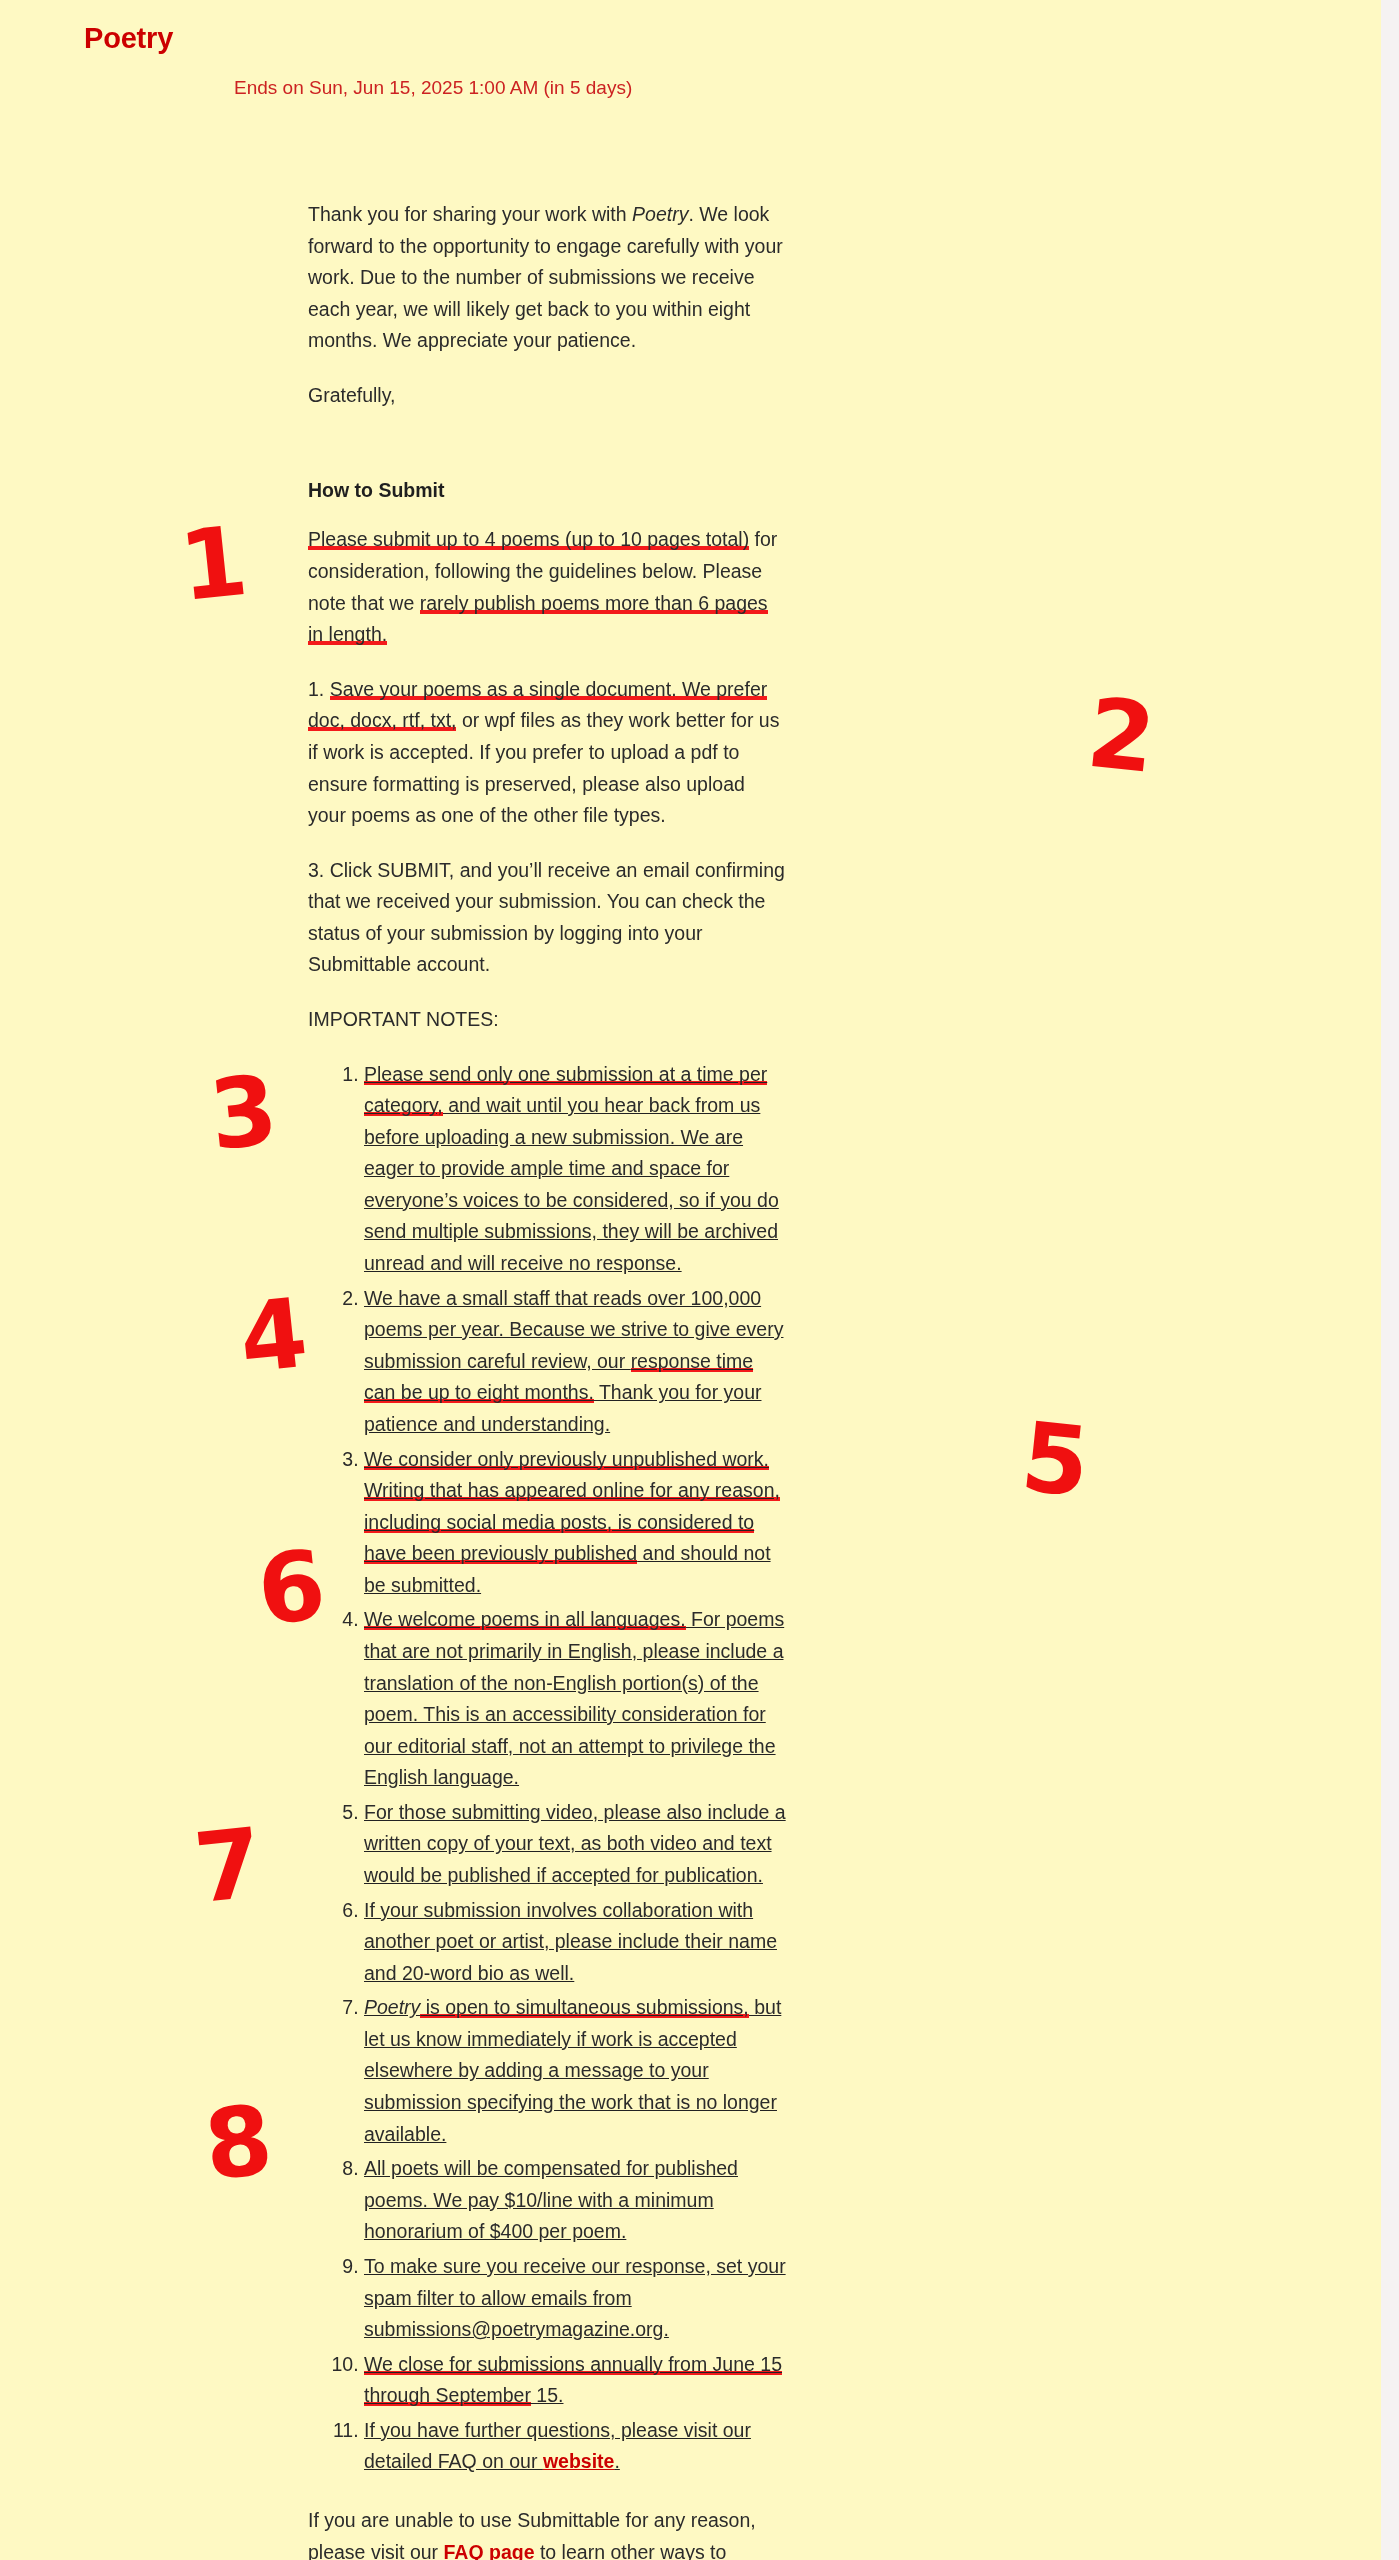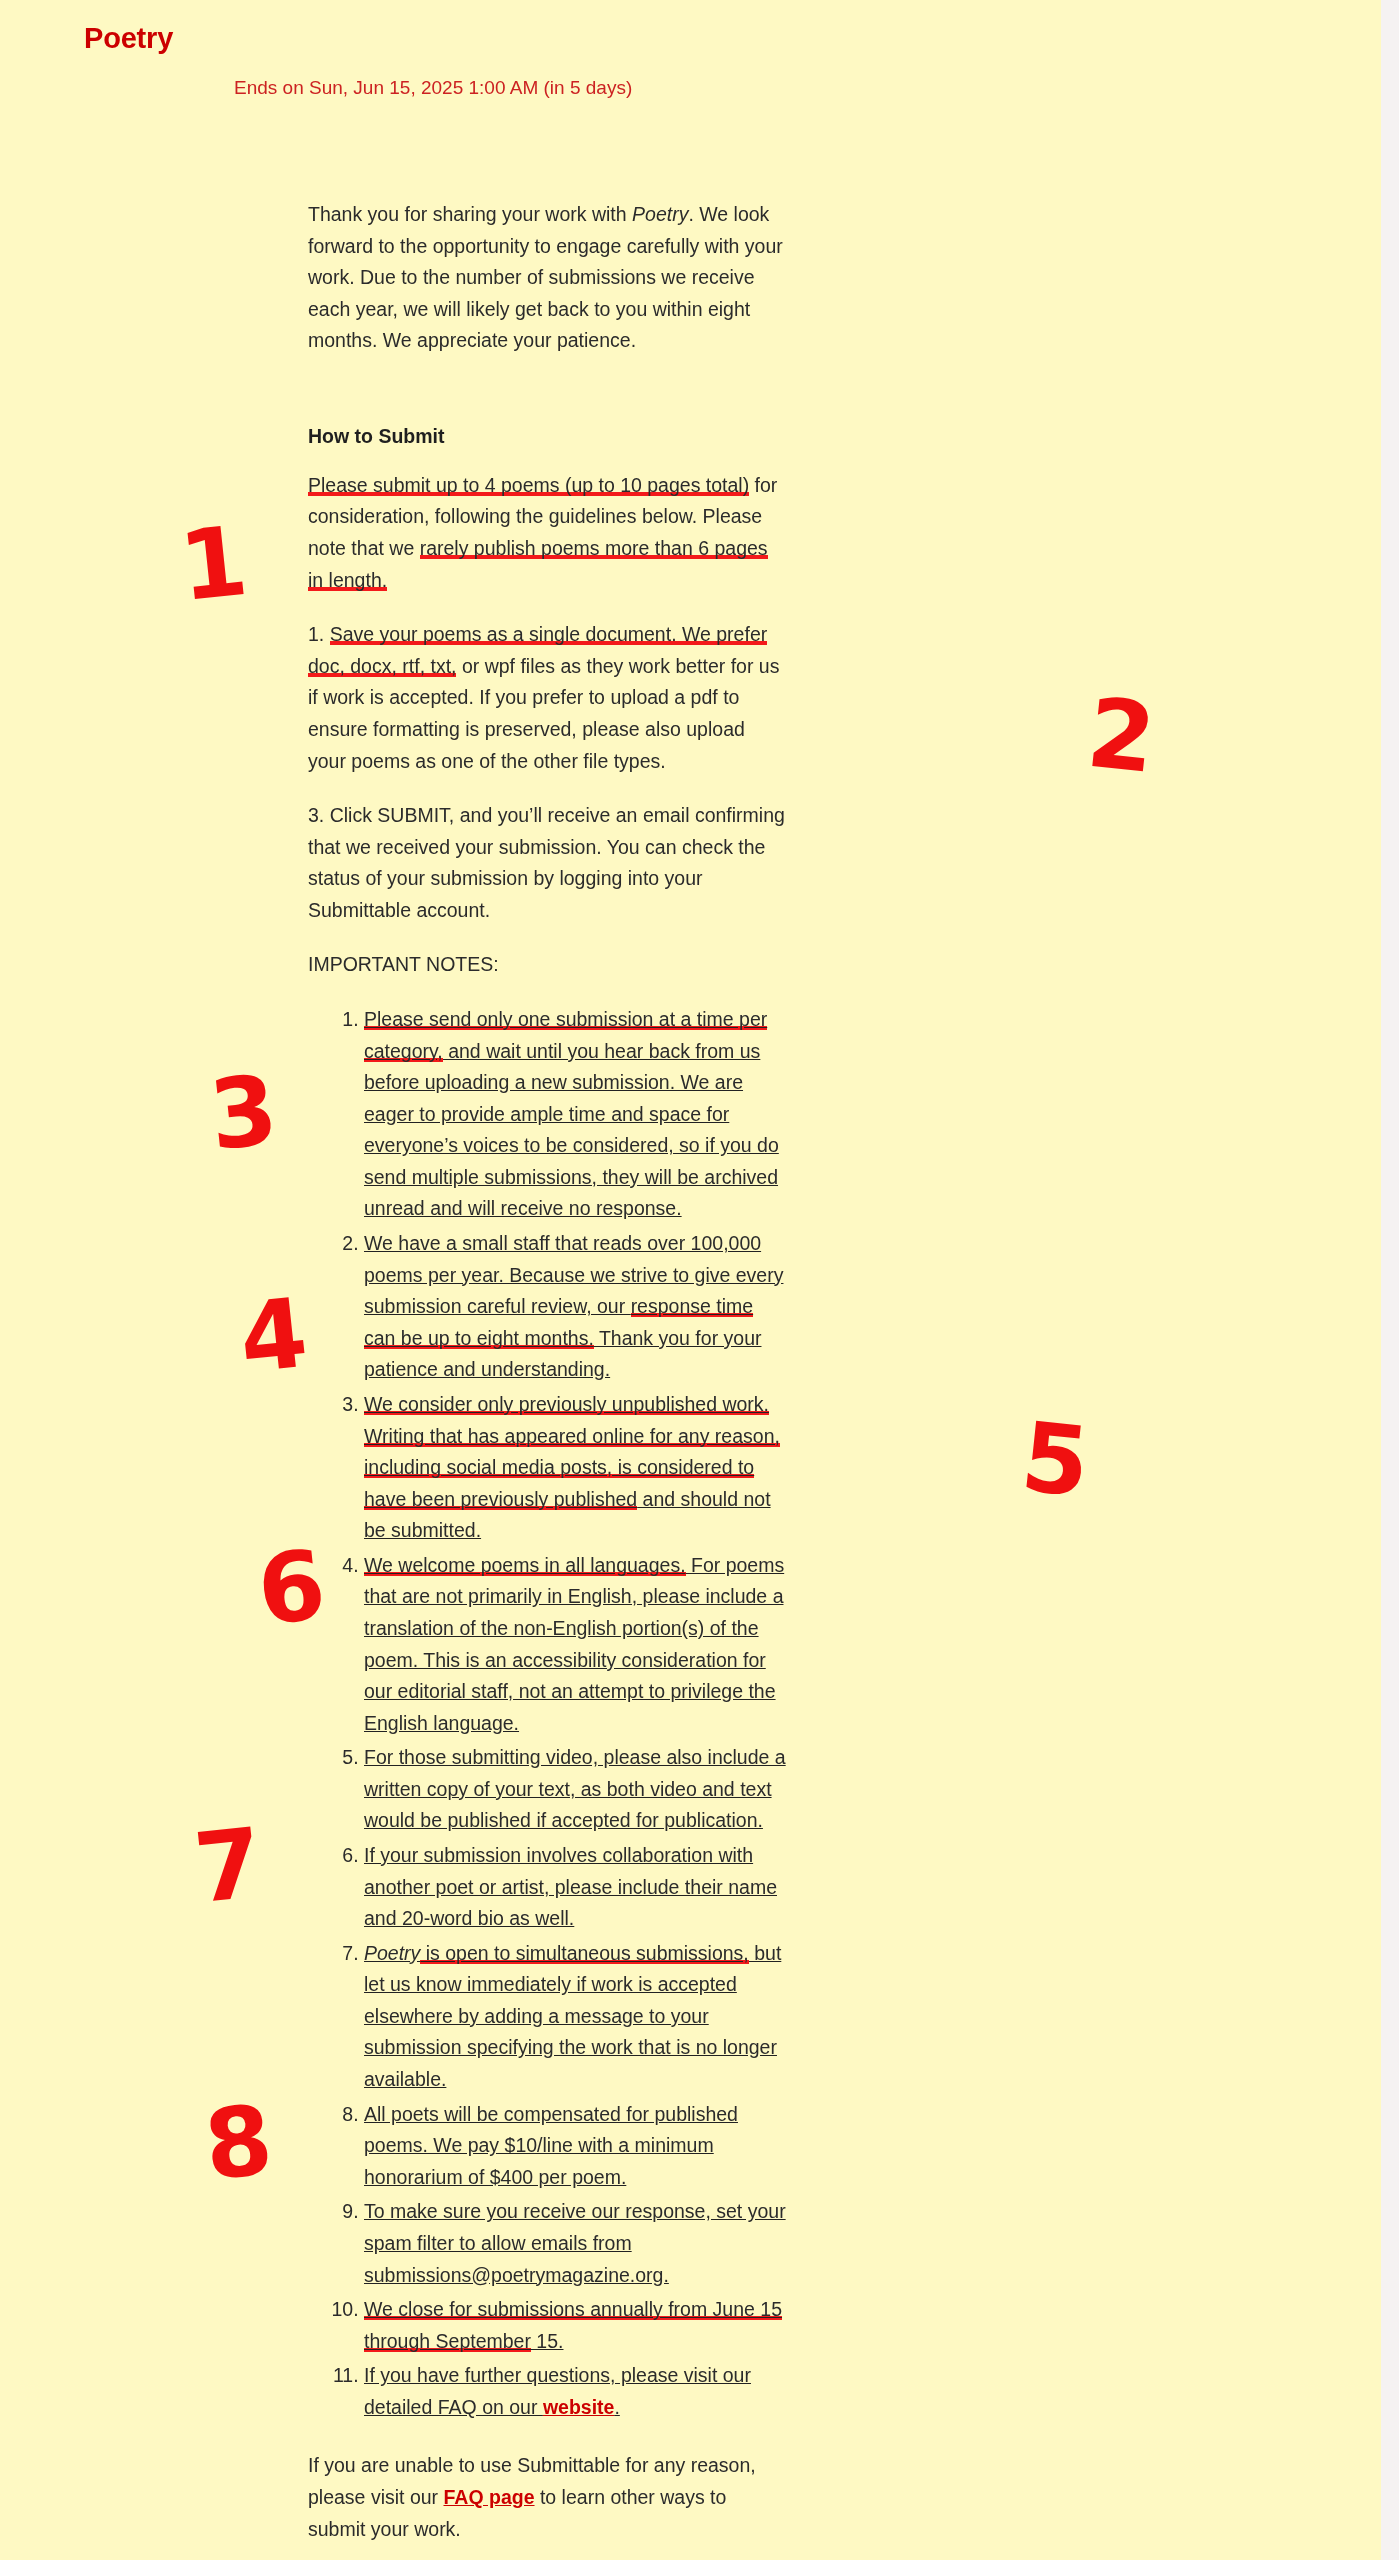--- a/index.html
+++ b/index.html
@@ -124,20 +124,21 @@
 
   <div class="header">
     <h1 class="title">Poetry</h1>
     <div class="deadline">Ends on Sun, Jun 15, 2025 1:00 AM (in 5 days)</div>
   </div>
 
   <div class="content">
 
     <p><span>Thank you for sharing your work with </span><em>Poetry</em><span>. We look forward to the opportunity to engage carefully with your work. Due to the number of submissions we receive each year, we will likely get back to you within eight months. We appreciate your patience.</span></p>
 
+    <p>Gratefully,</p>
 
 
     <div class="section-head gap-top">How to Submit</div>
 
     <p><span class="hl">Please submit up to 4 poems (up to 10 pages total)</span><span> for consideration, following the guidelines below. Please note that we </span><span class="hl">rarely publish poems more than 6 pages in length.</span></p>
 
     <p><span>1. </span><span class="hl">Save your poems as a single document. We prefer doc, docx, rtf, txt,</span><span> or wpf files as they work better for us if work is accepted. If you prefer to upload a pdf to ensure formatting is preserved, please also upload your poems as one of the other file types.</span></p>
 
 
     <p>3. Click SUBMIT, and you’ll receive an email confirming that we received your submission. You can check the status of your submission by logging into your Submittable account.</p>

